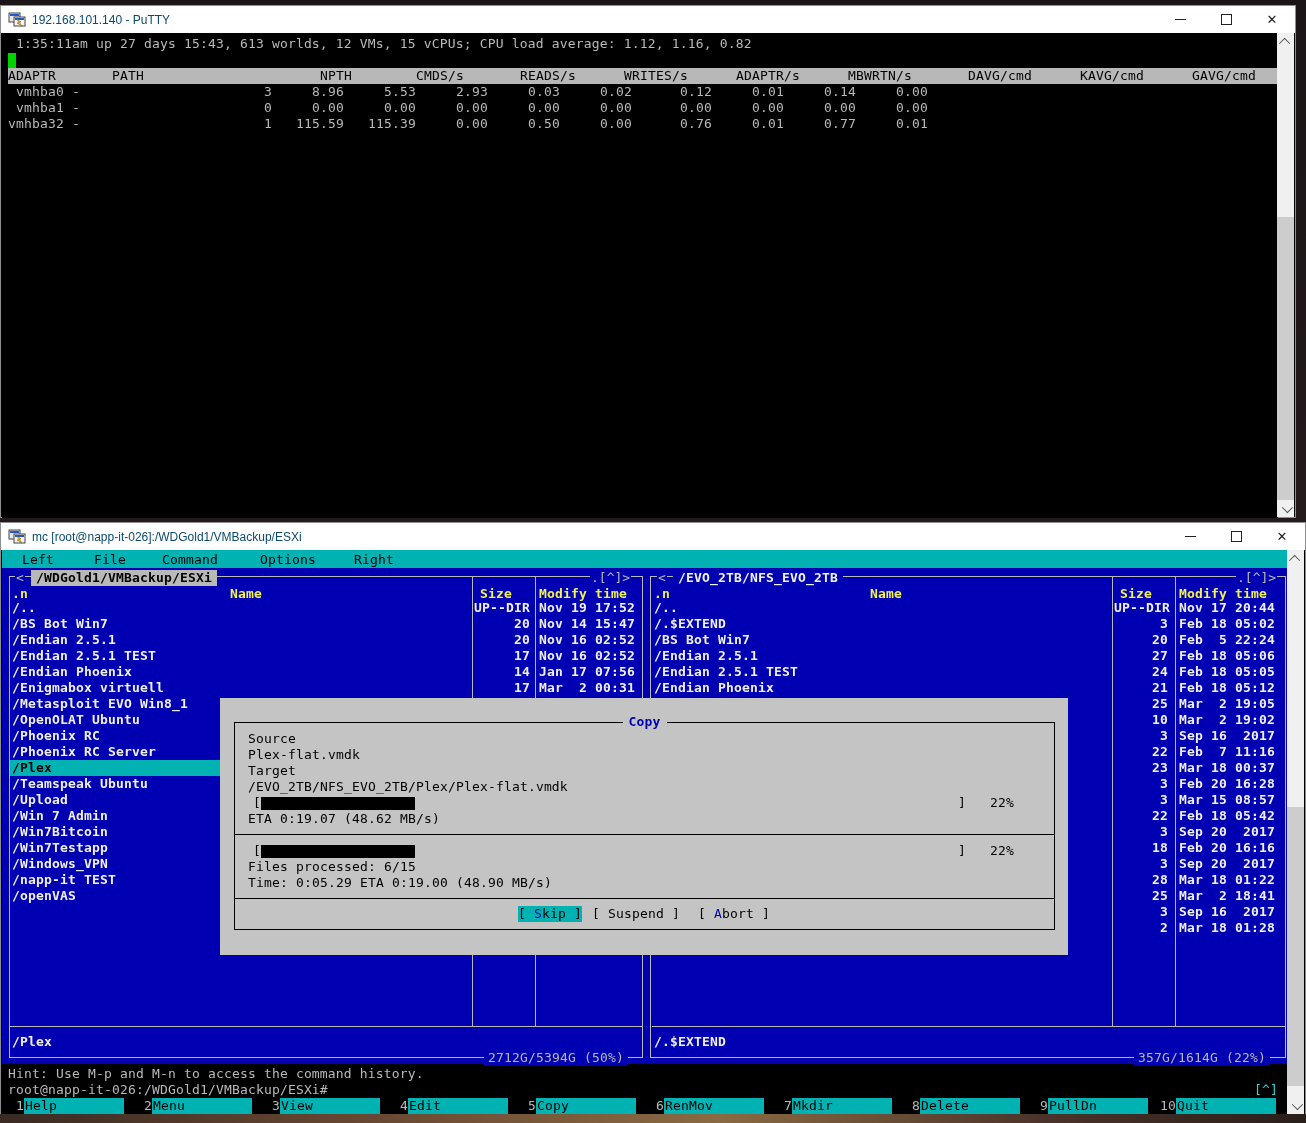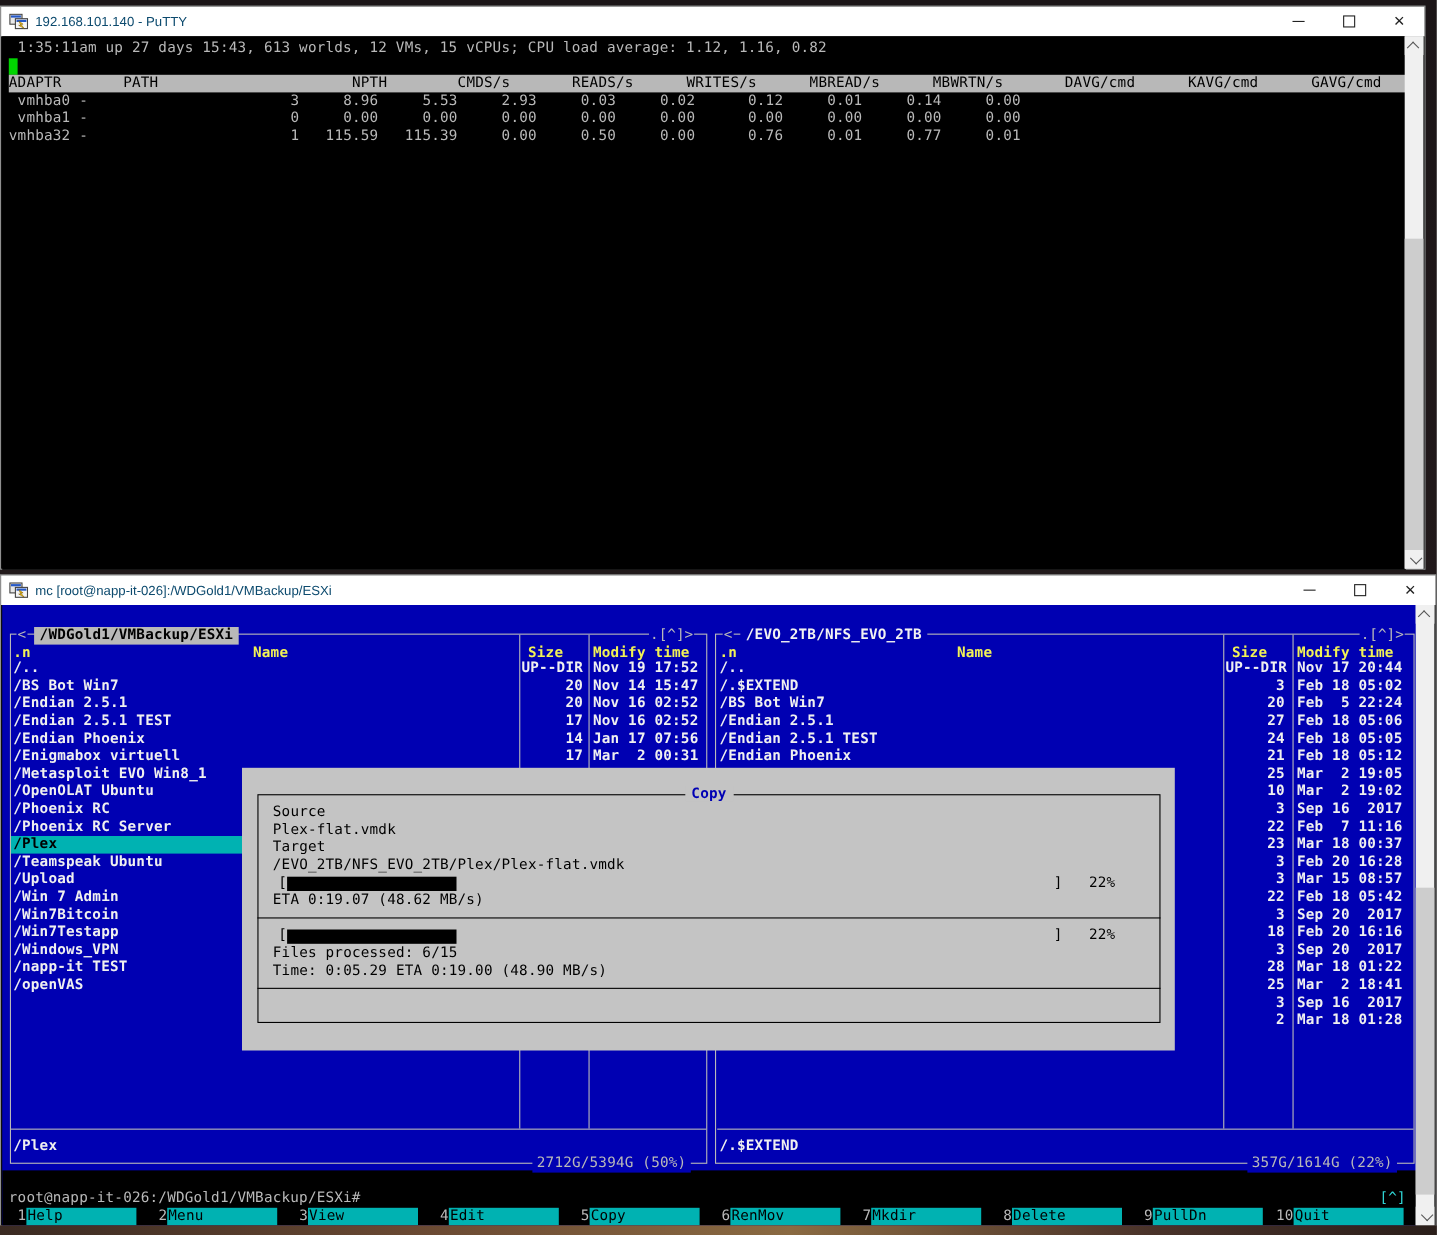--- a/index.html
+++ b/index.html
@@ -120,21 +120,21 @@
   <div class="term term-top">
     <div class="r" style="left:6px;top:3px;"> 1:35:11am up 27 days 15:43, 613 worlds, 12 VMs, 15 vCPUs; CPU load average: 1.12, 1.16, 0.82</div>
     <div class="cursor1"></div>
     <div class="esxrow esxhead" style="top:35px;">
       <span class="ca hleft">ADAPTR</span>
       <span class="cp">PATH</span>
       <span class="cn w80">NPTH</span>
       <span class="cn">CMDS/s</span>
       <span class="cn">READS/s</span>
       <span class="cn">WRITES/s</span>
-      <span class="cn">MBREAD/s</span>
+      <span class="cn">ADAPTR/s</span>
       <span class="cn">MBWRTN/s</span>
       <span class="cn w80">DAVG/cmd</span>
       <span class="cn">KAVG/cmd</span>
       <span class="cn">GAVG/cmd</span>
       <span class="cn">QAVG/cmd</span>
     </div>
     <div class="esxrows">
 
         <div class="esxrow">
           <span class="ca">vmhba0</span>
@@ -211,20 +211,28 @@
           <span class="glyph-max"></span>
         </div>
       <div class="wbtn">
           <span class="glyph-close">✕</span>
         </div>
     </div>
   </div>
 
   <div class="term term-mc">
 
+    <div class="menu-row">
+
+    <span class="mitem">Left</span>
+        <span class="mitem">File</span>
+        <span class="mitem">Command</span>
+        <span class="mitem">Options</span>
+        <span class="mitem">Right</span>
+      </div>
 
     <div class="blackzone"></div>
 
     <div class="pborder" style="left:7px;top:26px;width:634px;height:482px;"></div>
     <div class="pborder" style="left:648px;top:26px;width:636px;height:482px;"></div>
     <div class="vline" style="left:470px;"></div>
     <div class="vline" style="left:533px;"></div>
     <div class="vline" style="left:1110px;"></div>
     <div class="vline" style="left:1173px;"></div>
     <div class="hdiv" style="left:8px;width:632px;"></div>
@@ -513,22 +521,31 @@
       <div class="sep" style="top:136px;"></div>
 
       <div class="r" style="left:33px;top:145px;">[</div>
       <div class="barfill" style="left:41px;top:147px;"></div>
       <div class="r" style="left:738px;top:145px;">]</div>
       <div class="r" style="left:770px;top:145px;">22%</div>
       <div class="r" style="left:28px;top:161px;">Files processed: 6/15</div>
       <div class="r" style="left:28px;top:177px;">Time: 0:05.29 ETA 0:19.00 (48.90 MB/s)</div>
 
       <div class="sep" style="top:200px;"></div>
+      <div class="dbtnrow">
+
+          <span class="dbtn focused"><span>[ </span><span class="hot">S</span><span>kip ]</span></span>
+
+          <span class="dbtn"><span>[ </span><span class="hot"></span><span>Suspend ]</span></span>
+
+          <span class="dbtn"><span>[ </span><span class="hot">A</span><span>bort ]</span></span>
+        </div>
     </div>
 
+    <div class="r" style="left:6px;top:516px;">Hint: Use M-p and M-n to access the command history.</div>
     <div class="r" style="left:6px;top:532px;">root@napp-it-026:/WDGold1/VMBackup/ESXi#</div>
     <div class="r histbadge" style="left:1252px;top:532px;">[^]</div>
     <div class="fkbar">
 
         <div class="fk">
           <span class="fknum">1</span>
           <span class="fklabel">Help</span>
         </div>
 
         <div class="fk">

